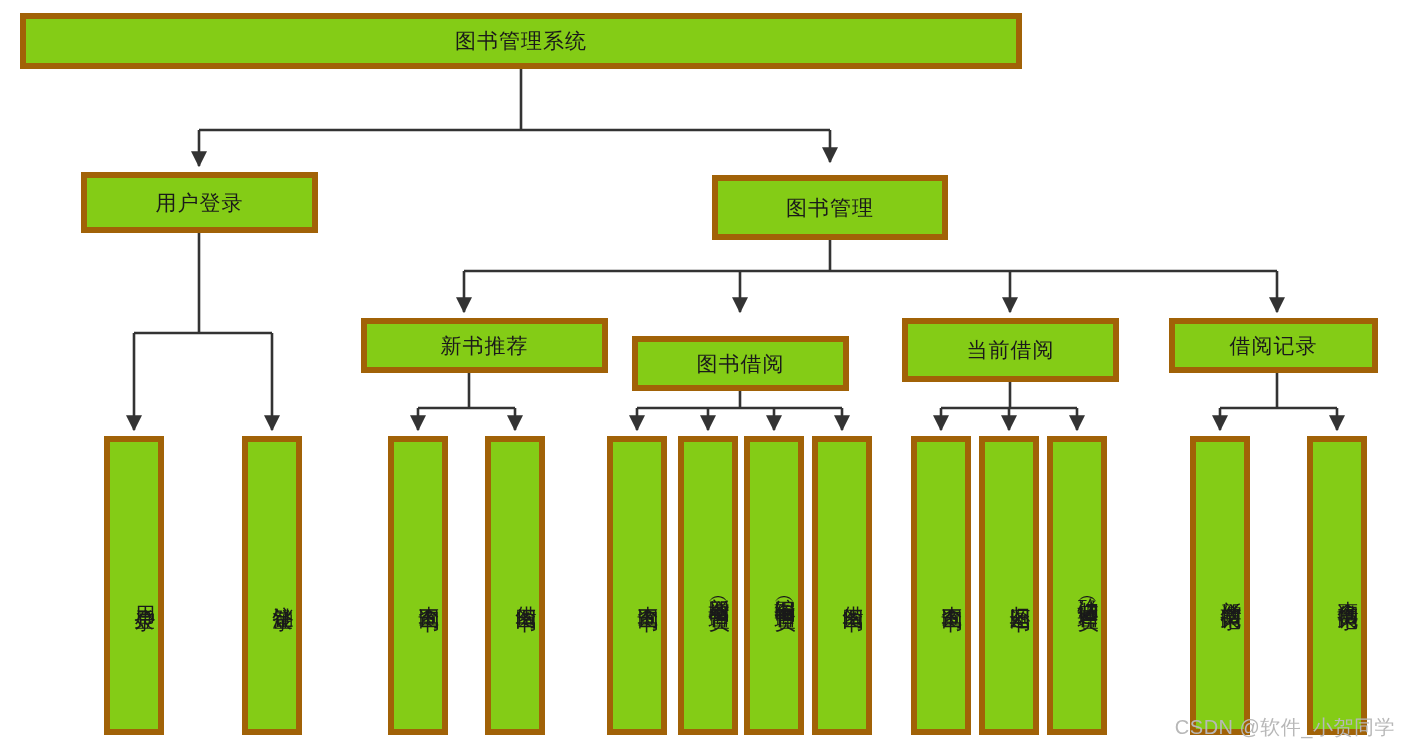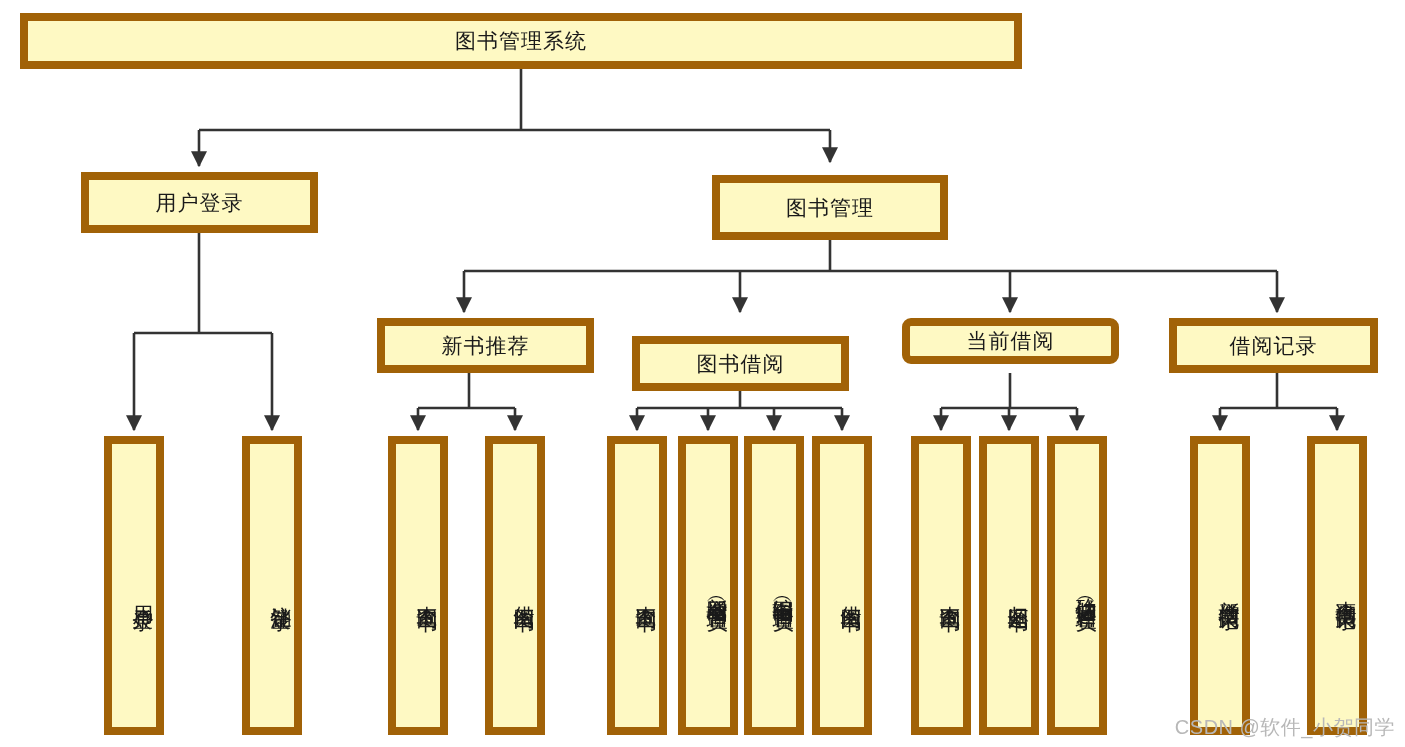--- a/index.html
+++ b/index.html
@@ -22,22 +22,22 @@
     position: absolute;
     left: 0;
     top: 0;
     width: 1405px;
     height: 747px;
     pointer-events: none;
   }
   .node {
     position: absolute;
     box-sizing: border-box;
-    background: #fef9c3;
-    border: 8px solid #a16207;
+    background: #84cc16;
+    border: 6px solid #a16207;
     display: flex;
     align-items: center;
     justify-content: center;
     color: #1a1a1a;
     z-index: 2;
   }
   .node-h {
     font-size: 21px;
     letter-spacing: 1px;
     white-space: nowrap;
@@ -124,23 +124,23 @@
       <path d="M 1220 408 L 1220 430" marker-end="url(#arrow)"></path>
       <path d="M 1337 408 L 1337 430" marker-end="url(#arrow)"></path>
     </g>
   </svg>
 
   <div class="node node-root" style="left:20px; top:13px; width:1002px; height:56px;">图书管理系统</div>
 
   <div class="node node-h" style="left:81px; top:172px; width:237px; height:61px;">用户登录</div>
   <div class="node node-h" style="left:712px; top:168px; width:236px; height:65px;margin-top:7px;">图书管理</div>
 
-  <div class="node node-h" style="left:361px; top:318px; width:217px; height:55px;margin-left:16px;">新书推荐</div>
+  <div class="node node-h" style="left:361px; top:318px; width:247px; height:55px;">新书推荐</div>
   <div class="node node-h" style="left:632px; top:336px; width:217px; height:55px;">图书借阅</div>
-  <div class="node node-h" style="left:902px; top:318px; width:217px; height:46px;border-radius:9px;">当前借阅</div>
+  <div class="node node-h" style="left:902px; top:318px; width:217px; height:64px;">当前借阅</div>
   <div class="node node-h" style="left:1169px; top:318px; width:209px; height:55px;">借阅记录</div>
 
   <div class="node node-v" style="left:104px; top:436px; width:60px; height:299px;">用户登录</div>
   <div class="node node-v" style="left:242px; top:436px; width:60px; height:299px;">注销登录</div>
 
   <div class="node node-v" style="left:388px; top:436px; width:60px; height:299px;">查询图书</div>
   <div class="node node-v" style="left:485px; top:436px; width:60px; height:299px;">借阅图书</div>
 
   <div class="node node-v" style="left:607px; top:436px; width:60px; height:299px;">查询图书</div>
   <div class="node node-v tall" style="left:678px; top:436px; width:60px; height:299px;">新增图书（管理员）</div>

